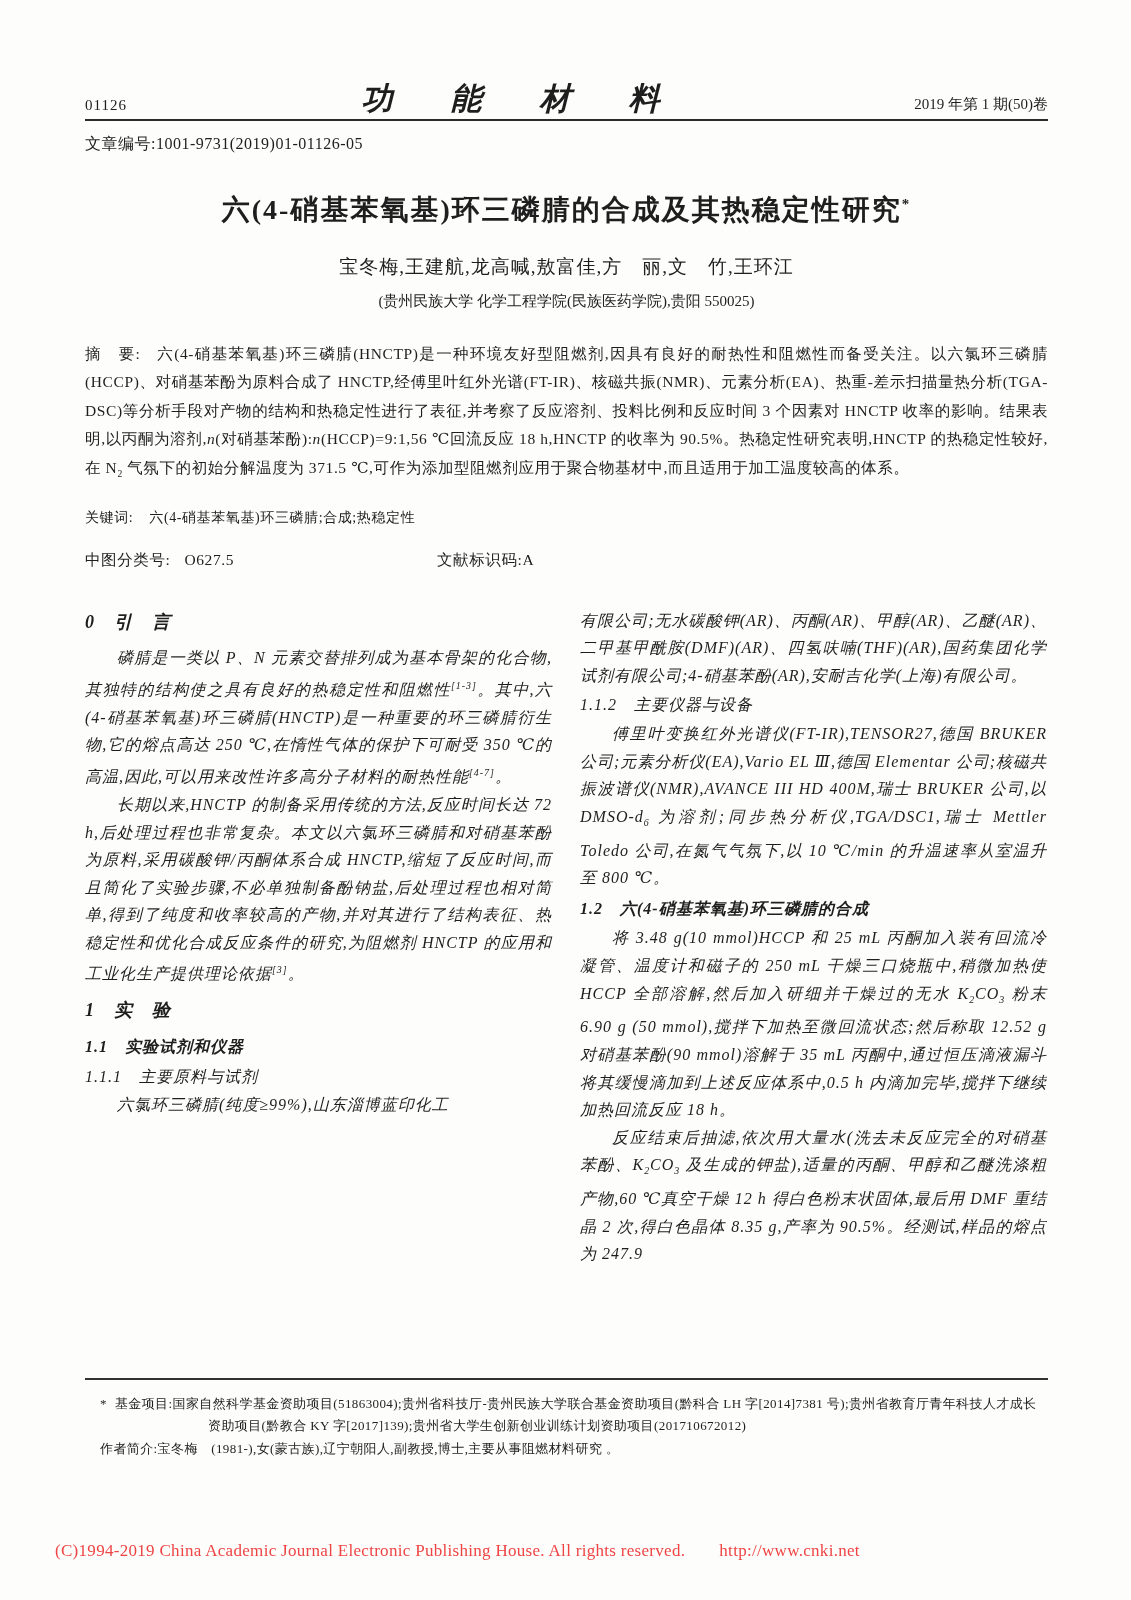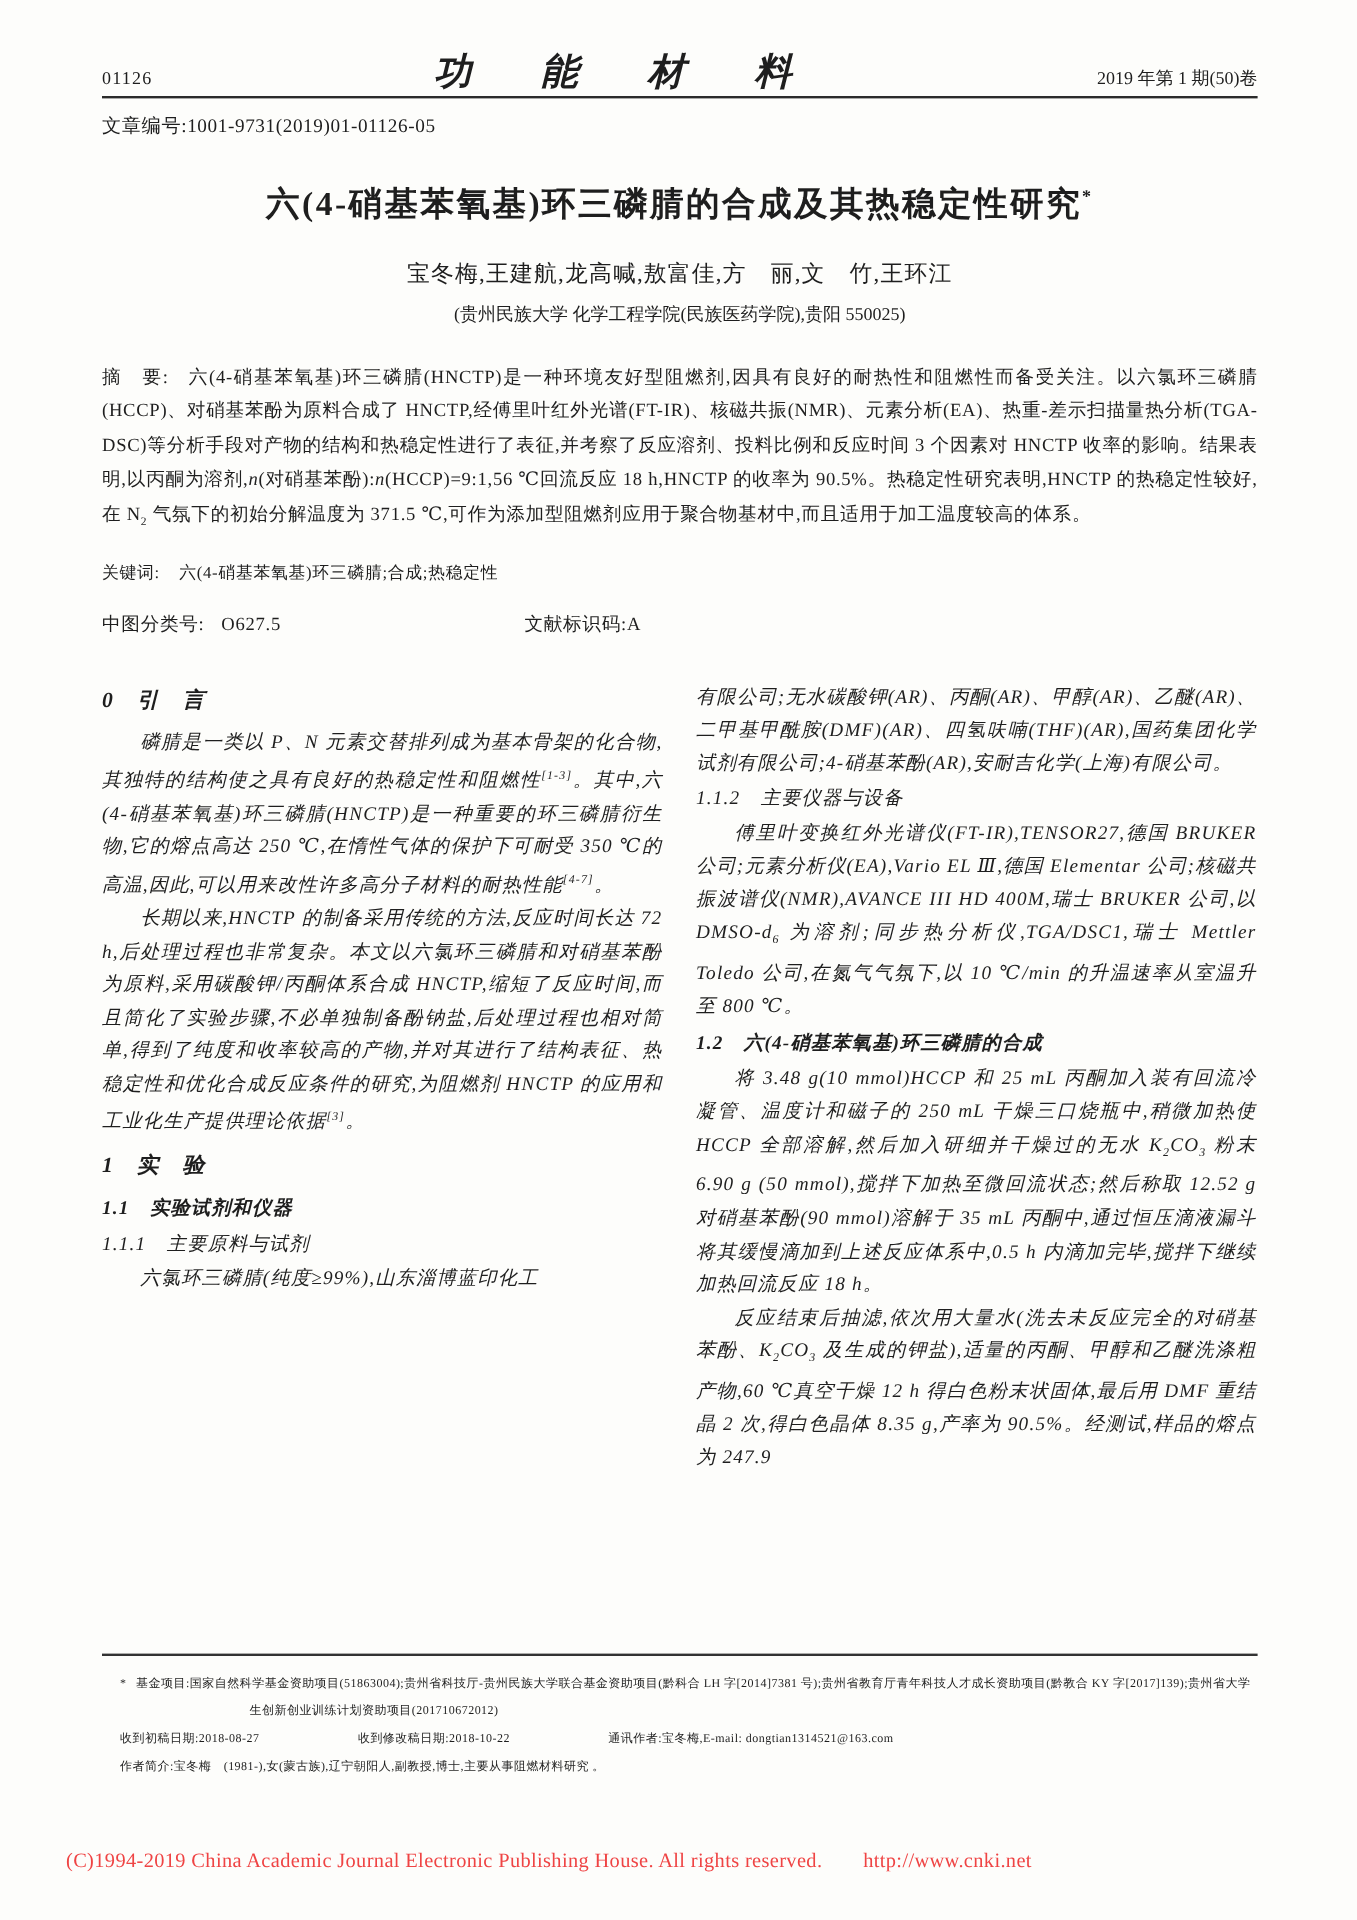--- a/index.html
+++ b/index.html
@@ -4,21 +4,21 @@
 <style>
   html,body{margin:0;padding:0;background:#e8e8e8;}
   .page{
     position:relative;width:1131px;height:1600px;margin:0 auto;
     background:#fdfdfb;color:#1e1e1e;overflow:hidden;
     font-family:"Liberation Serif","DejaVu Serif",serif;
   }
   .content{position:absolute;left:85px;width:963px;top:0;}
 
   
-  .page-header{display:flex;justify-content:space-between;align-items:flex-end;padding-top:44px;}
+  .page-header{display:flex;justify-content:space-between;align-items:flex-end;padding-top:83px;}
   .page-number{font-size:15px;letter-spacing:1px;}
   .journal-name{
     font-size:31px;font-weight:bold;font-style:italic;
     letter-spacing:58px;margin-right:-58px;line-height:1;
     transform:translateX(-10px);
   }
   .issue-info{font-size:15px;}
   .header-rule{border-bottom:2.5px solid #2b2b2b;margin-top:5px;}
   .article-id{font-size:16px;margin-top:13px;letter-spacing:0.5px;}
 
@@ -47,21 +47,21 @@
   .sec-h.first{margin-top:2px;}
   .sub-h{font-size:16px;font-weight:bold;margin:3px 0 2px;}
   .subsub-h{font-size:16px;font-weight:normal;margin:2px 0 1px;}
   sup{font-size:0.62em;}
   sub{font-size:0.62em;}
 
   
   .footnote{
     position:absolute;left:85px;width:963px;top:1378px;
     border-top:2px solid #333;padding-top:13px;
-    font-size:10px;line-height:22px;letter-spacing:0.4px;
+    font-size:13px;line-height:22px;letter-spacing:0.4px;
   }
   .fund{margin:0;padding-left:123px;text-indent:-108px;}
   .fund .fn-marker{margin-right:8px;}
   .fn-row{display:flex;gap:82px;padding-left:15px;margin-top:2px;}
   .fn-bio{padding-left:15px;margin-top:1px;}
 
   
   .copyright{
     position:absolute;left:55px;top:1541px;
     color:#ef4444;font-size:17px;letter-spacing:0.3px;
@@ -114,24 +114,19 @@
         <h3 class="sub-h">1.2　六(4-硝基苯氧基)环三磷腈的合成</h3>
         <p><span>将 3.48 g(10 mmol)HCCP 和 25 mL 丙酮加入装有回流冷凝管、温度计和磁子的 250 mL 干燥三口烧瓶中,稍微加热使 HCCP 全部溶解,然后加入研细并干燥过的无水 K</span><sub>2</sub><span>CO</span><sub>3</sub><span> 粉末 6.90 g (50 mmol),搅拌下加热至微回流状态;然后称取 12.52 g 对硝基苯酚(90 mmol)溶解于 35 mL 丙酮中,通过恒压滴液漏斗将其缓慢滴加到上述反应体系中,0.5 h 内滴加完毕,搅拌下继续加热回流反应 18 h。</span></p>
         <p><span>反应结束后抽滤,依次用大量水(洗去未反应完全的对硝基苯酚、K</span><sub>2</sub><span>CO</span><sub>3</sub><span> 及生成的钾盐),适量的丙酮、甲醇和乙醚洗涤粗产物,60 ℃真空干燥 12 h 得白色粉末状固体,最后用 DMF 重结晶 2 次,得白色晶体 8.35 g,产率为 90.5%。经测试,样品的熔点为 247.9</span></p>
       </div>
     </div>
 
   </div>
 
   <div class="footnote">
     <p class="fund"><span class="fn-marker">*</span><span>基金项目:国家自然科学基金资助项目(51863004);贵州省科技厅-贵州民族大学联合基金资助项目(黔科合 LH 字[2014]7381 号);贵州省教育厅青年科技人才成长资助项目(黔教合 KY 字[2017]139);贵州省大学生创新创业训练计划资助项目(201710672012)</span></p>
-    <div class="fn-row">
-      <span>收到初稿日期:2018-08-27</span>
-      <span>收到修改稿日期:2018-10-22</span>
-      <span>通讯作者:宝冬梅,E-mail: dongtian1314521@163.com</span>
-    </div>
     <div class="fn-bio">作者简介:宝冬梅　(1981-),女(蒙古族),辽宁朝阳人,副教授,博士,主要从事阻燃材料研究 。</div>
   </div>
 
   <div class="copyright">
     <span>(C)1994-2019 China Academic Journal Electronic Publishing House. All rights reserved.</span><span class="url">http://www.cnki.net</span>
   </div>
 </div>
 
 </body></html>

